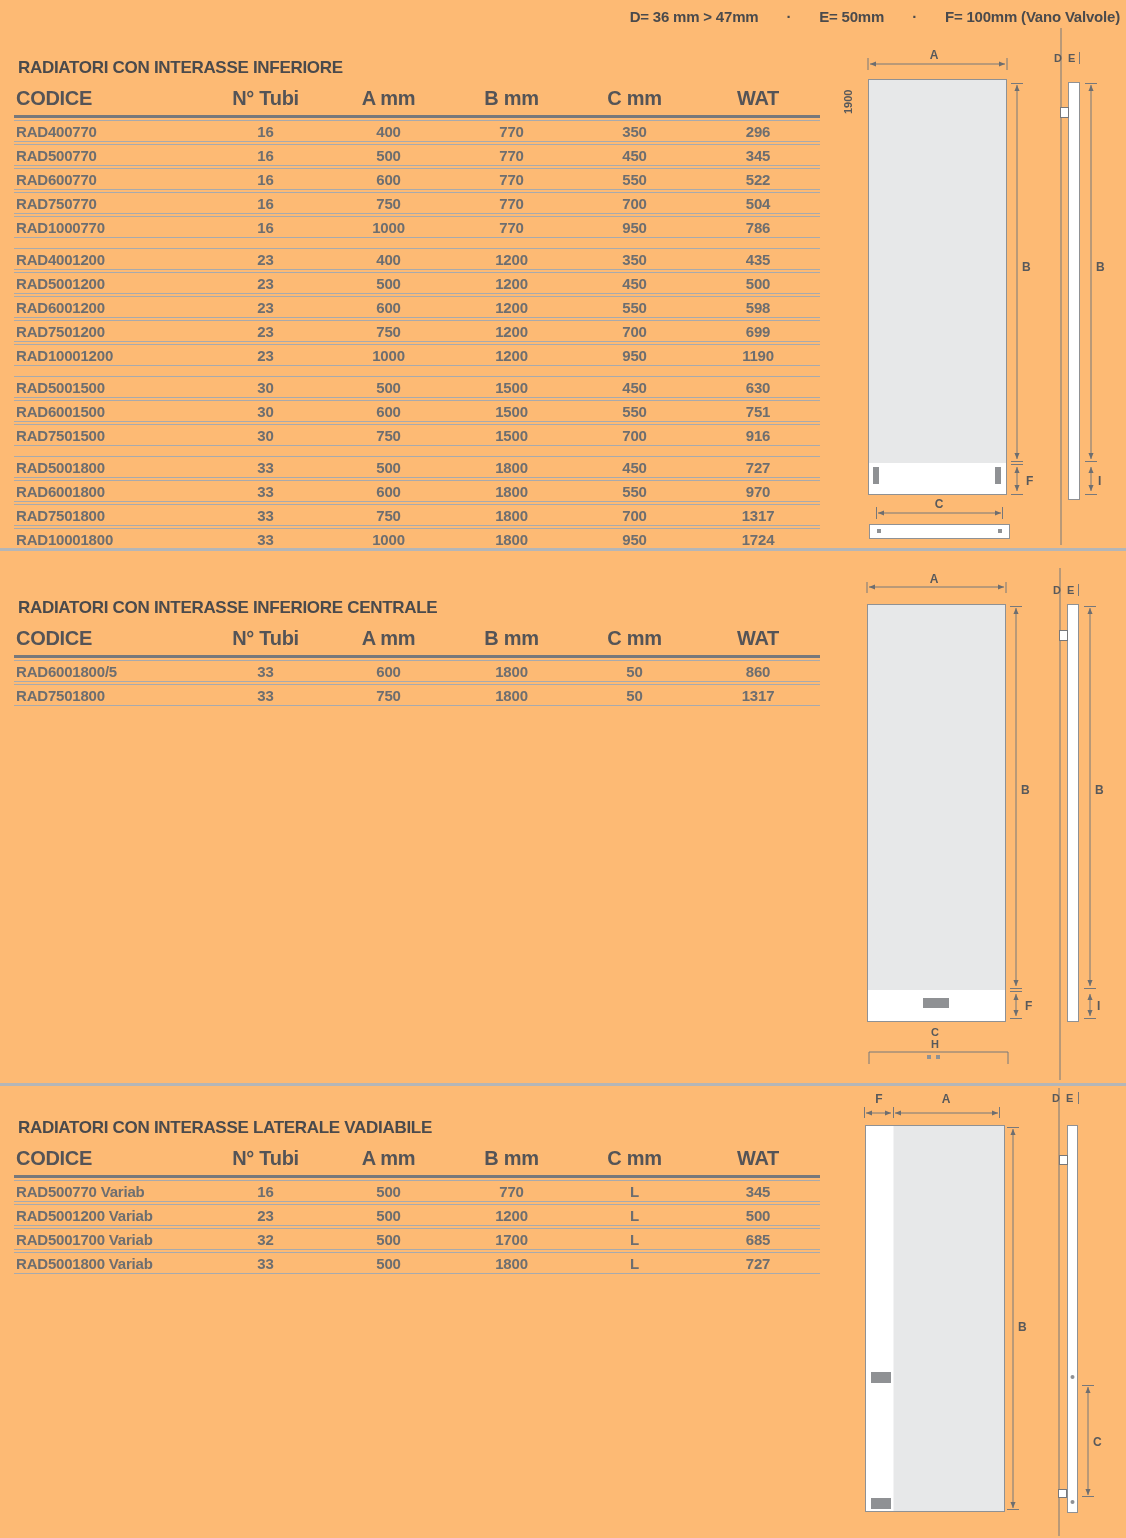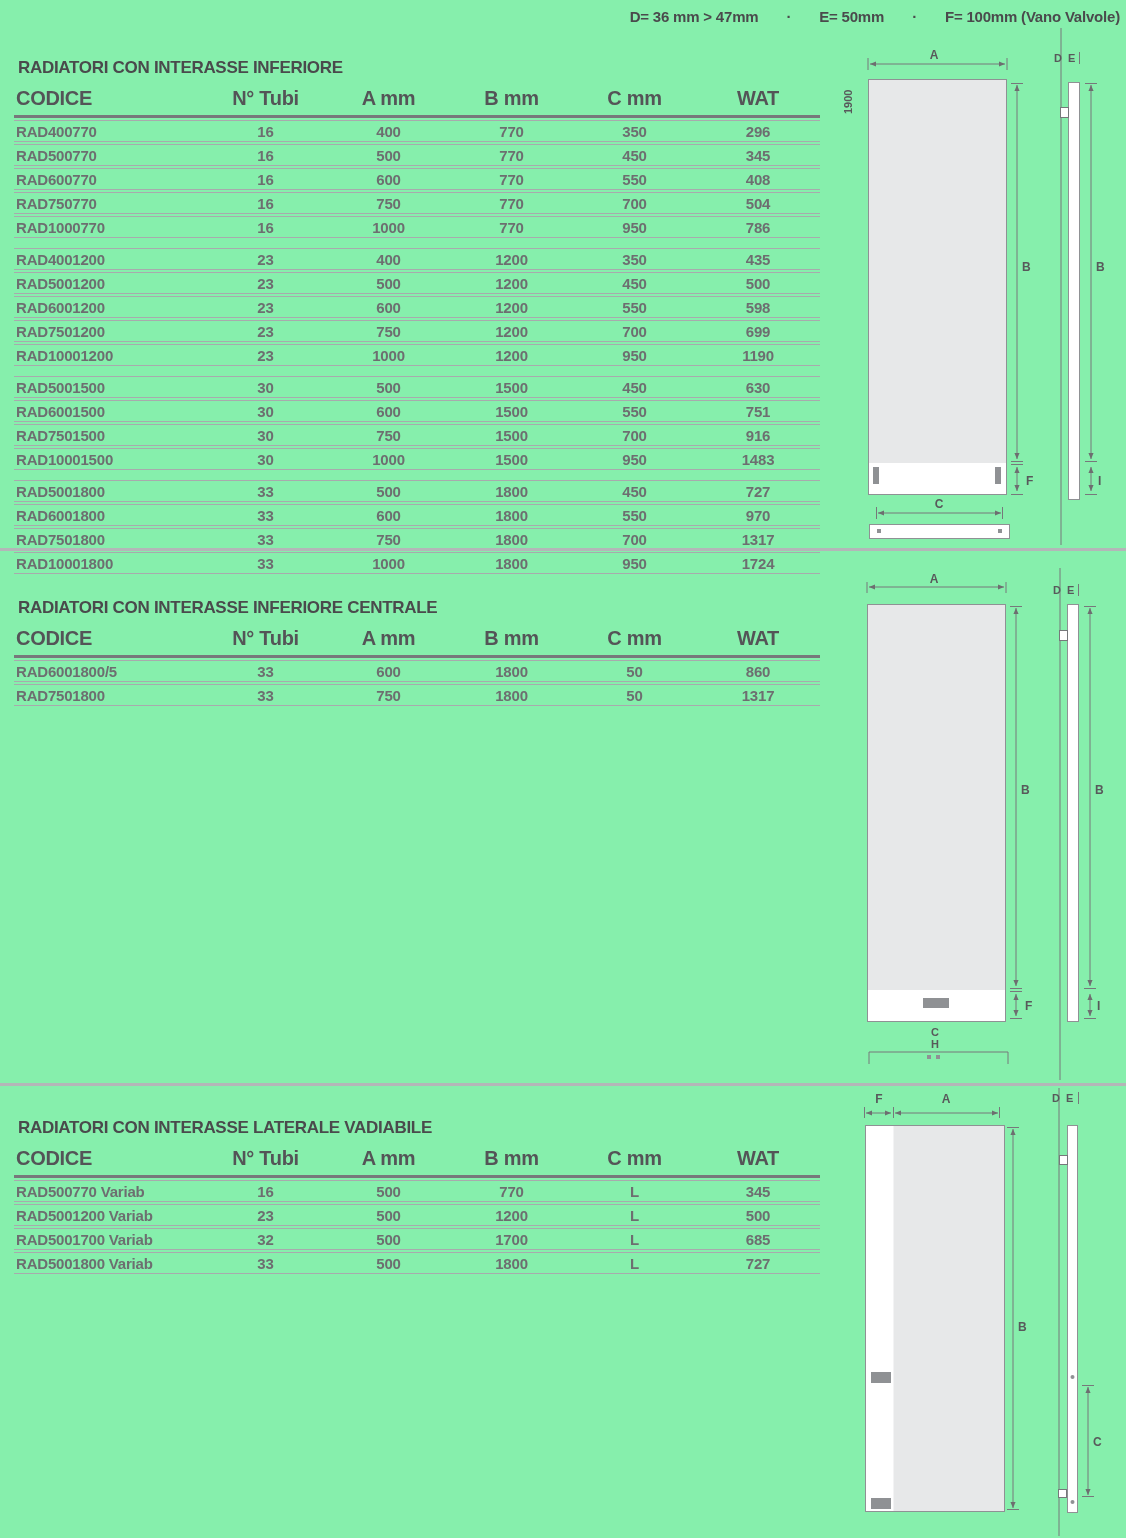--- a/index.html
+++ b/index.html
@@ -1,17 +1,17 @@
 <!DOCTYPE html>
 <html><head>
 <meta charset="utf-8">
 <style>
   html,body { margin:0; padding:0; background:#ffffff; }
   .page {
-    position:relative; width:1126px; height:1538px; background:#86efac;
+    position:relative; width:1126px; height:1538px; background:#fdba74;
     font-family:"Liberation Sans", sans-serif; overflow:hidden;
   }
   
   .top-note {
     position:absolute; top:8px; right:6px; display:flex; gap:14px;
     align-items:baseline; font-weight:700; font-size:15px; color:#4a4a4c;
     letter-spacing:-0.2px;
   }
   .top-note .bullet { font-size:15px; color:#4a4a4c; padding:0 14px; }
   
@@ -88,21 +88,21 @@
             <td>770</td>
             <td>450</td>
             <td>345</td>
           </tr>
           <tr>
             <td>RAD600770</td>
             <td>16</td>
             <td>600</td>
             <td>770</td>
             <td>550</td>
-            <td>408</td>
+            <td>522</td>
           </tr>
           <tr>
             <td>RAD750770</td>
             <td>16</td>
             <td>750</td>
             <td>770</td>
             <td>700</td>
             <td>504</td>
           </tr>
           <tr>
@@ -175,28 +175,20 @@
             <td>550</td>
             <td>751</td>
           </tr>
           <tr>
             <td>RAD7501500</td>
             <td>30</td>
             <td>750</td>
             <td>1500</td>
             <td>700</td>
             <td>916</td>
-          </tr>
-          <tr>
-            <td>RAD10001500</td>
-            <td>30</td>
-            <td>1000</td>
-            <td>1500</td>
-            <td>950</td>
-            <td>1483</td>
           </tr>
           <tr class="spacer">
             <td colspan="6"></td>
           </tr>
           <tr>
             <td>RAD5001800</td>
             <td>33</td>
             <td>500</td>
             <td>1800</td>
             <td>450</td>

